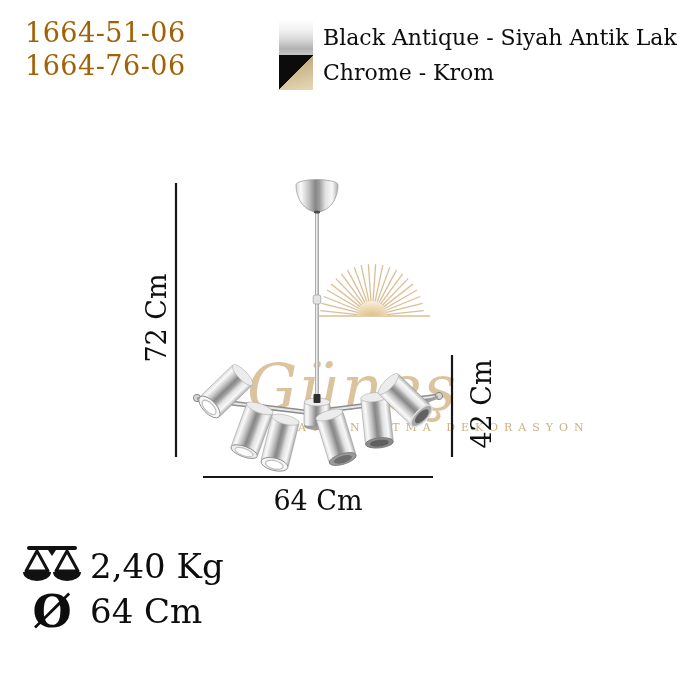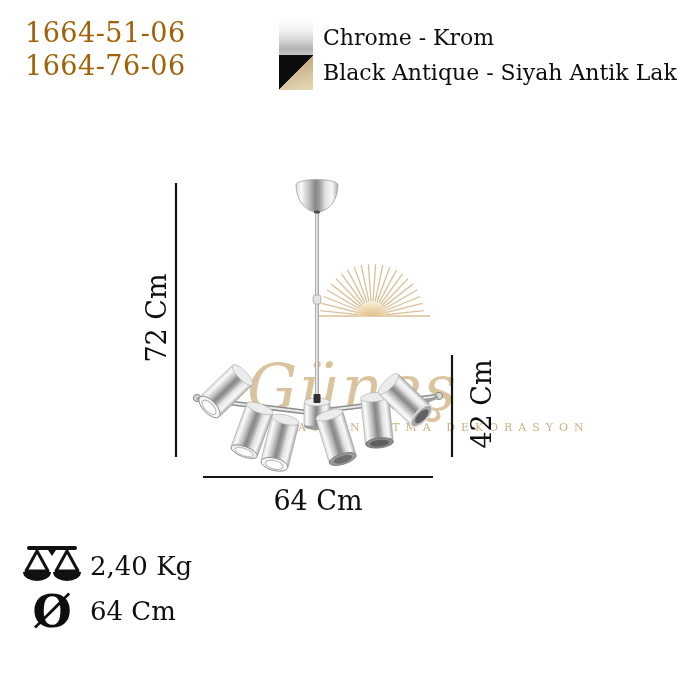--- a/index.html
+++ b/index.html
@@ -25,21 +25,21 @@
               color:#cdb183;white-space:nowrap;}
   .dim{position:absolute;font-size:27px;color:#0f0f0f;white-space:nowrap;
        transform:translate(-50%,-50%);}
   .dim-h{left:156px;top:318px;transform:translate(-50%,-50%) rotate(-90deg);}
   .dim-b{left:481px;top:404px;transform:translate(-50%,-50%) rotate(-90deg);}
   .dim-w{left:318px;top:500px;}
 
   
   .spec-row{position:absolute;left:20px;display:flex;align-items:center;}
   .spec-icon{width:64px;display:flex;justify-content:center;align-items:center;}
-  .spec-value{margin-left:6px;font-size:26px;color:#0d0d0d;white-space:nowrap;}
+  .spec-value{margin-left:6px;font-size:34px;color:#0d0d0d;white-space:nowrap;}
   .row-weight{top:543px;height:46px;}
   .row-diameter{top:588px;height:46px;}
   .row-bulb{top:638px;height:50px;}
   .dia-glyph{font-size:45px;font-weight:bold;line-height:1;color:#0d0d0d;}
 </style>
 </head>
 <body>
 
 <div class="sheet">
 
@@ -47,22 +47,22 @@
     <div>1664-51-06</div>
     <div>1664-76-06</div>
   </div>
 
   <div class="swatches">
     <div class="swatch chrome"></div>
     <div class="swatch black-antique"></div>
   </div>
 
   <div class="finish-labels">
+    <div>Black Antique - Siyah Antik Lak</div>
     <div>Chrome - Krom</div>
-    <div>Black Antique - Siyah Antik Lak</div>
   </div>
 
   <div class="wm-script">Güneş</div>
   <div class="wm-tagline">AYDINLATMA DEKORASYON</div>
 
   <svg class="diagram-svg" width="700" height="700" viewBox="0 0 700 700">
     <defs>
       <linearGradient id="gMetal" x1="0" y1="0" x2="1" y2="0">
         <stop offset="0" stop-color="#dcdcdc"></stop>
           <stop offset="0.12" stop-color="#fafafa"></stop>

